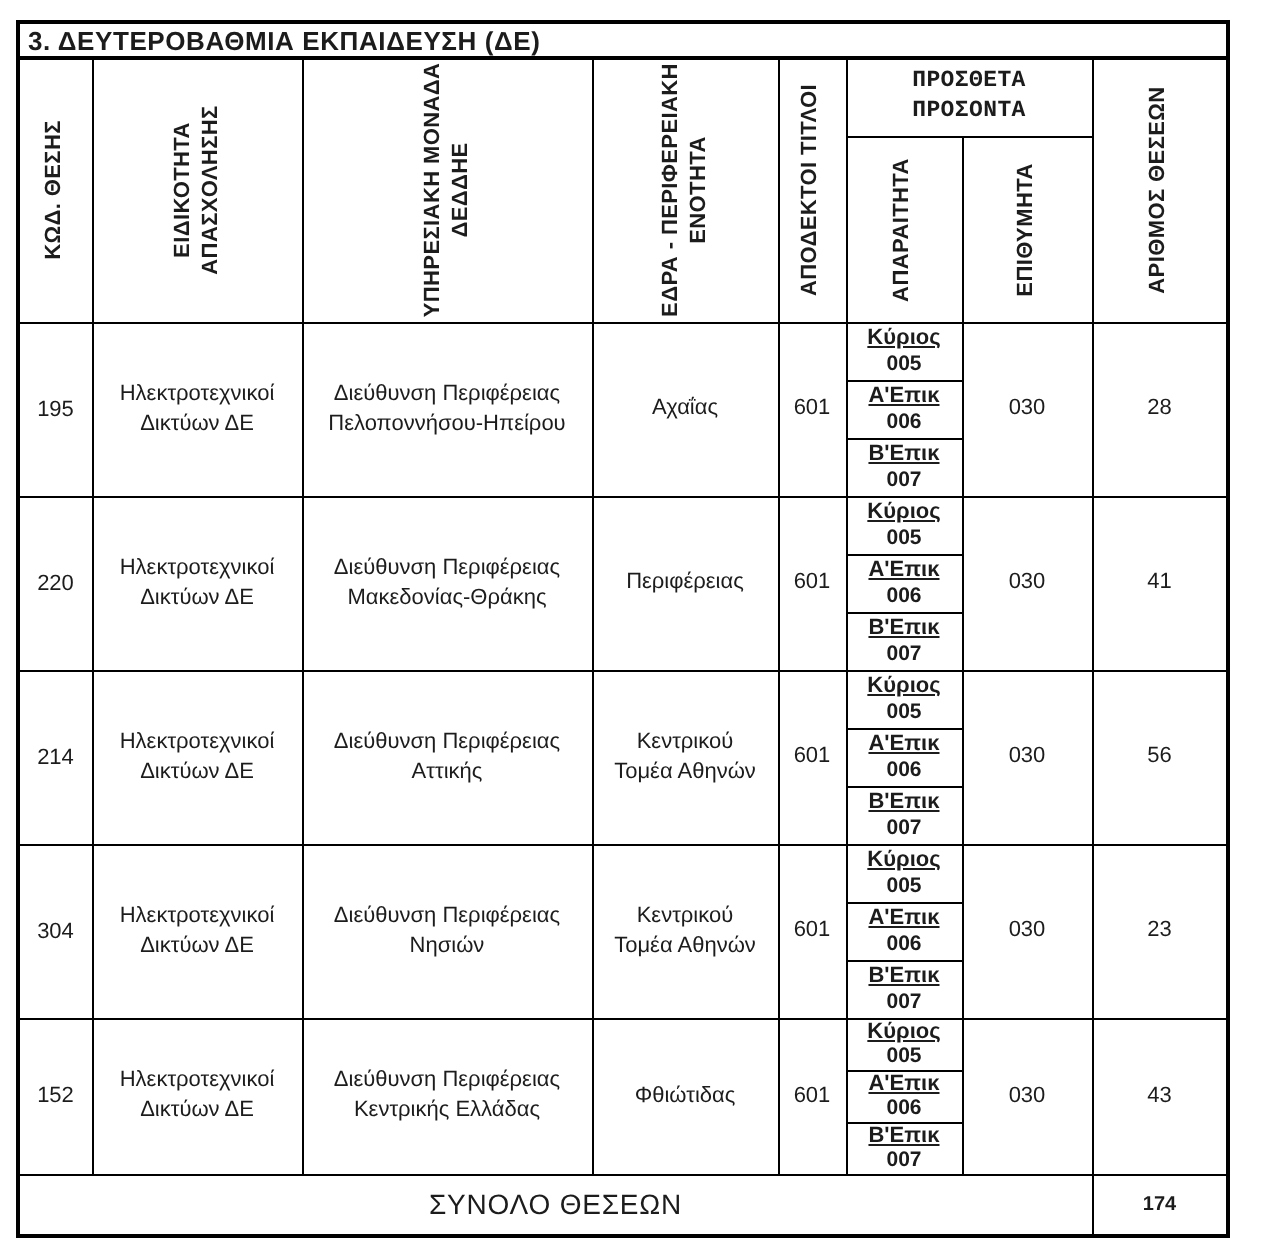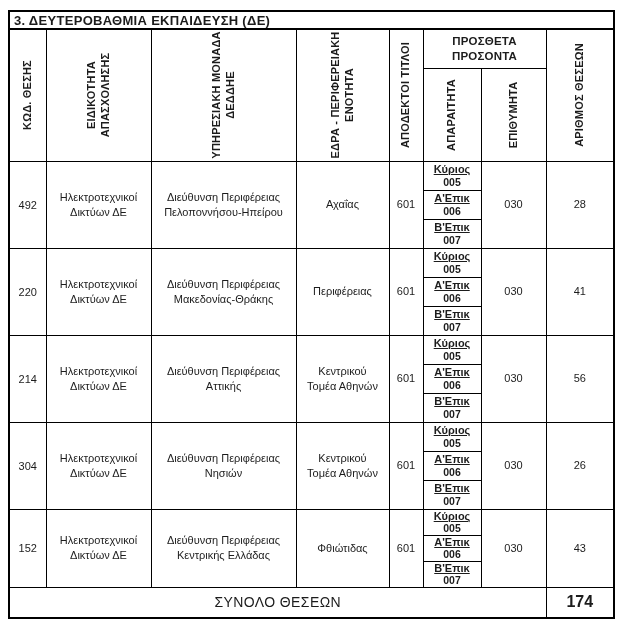--- a/index.html
+++ b/index.html
@@ -56,39 +56,40 @@
   }
 
   .hdr-top { height: 39px; }
   .hdr-sub { height: 93px; }
   .extra-hdr {
     font-weight: bold;
     font-size: 11.5px;
     white-space: pre-line;
     line-height: 1.3;
     letter-spacing: 0.2px;
+    font-family: Liberation Mono, monospace;
   }
 
   .cell { font-size: 11px; line-height: 1.35; white-space: pre-line; }
   .code-cell { font-size: 11px; }
 
   .req-cell { height: 28px; font-size: 10.5px; line-height: 1.15; }
   .short .req-cell { height: 25px; }
   .req-label {
     display: block;
     font-weight: bold;
     font-size: 11px;
     text-decoration: underline;
     text-underline-offset: 1px;
   }
   .req-code { display: block; font-size: 10.5px; font-weight: bold; }
 
   .footer-row td { height: 29px; }
   .footer-label { font-size: 14px; letter-spacing: 0.4px; }
-  .footer-total { font-size: 16px; font-weight: 600; }
+  .footer-total { font-size: 10px; font-weight: 600; }
 </style>
 </head>
 <body>
 
 <div class="doc">
   <div class="title-box">3. ΔΕΥΤΕΡΟΒΑΘΜΙΑ ΕΚΠΑΙΔΕΥΣΗ (ΔΕ)</div>
 
   <table>
     <colgroup>
       <col style="width:37px">
@@ -133,21 +134,21 @@
           </th>
         <th class="v">
             <span class="vt">ΕΠΙΘΥΜΗΤΑ</span>
           </th>
       </tr>
     </thead>
 
     <tbody>
 
       <tr>
-        <td rowspan="3" class="code-cell">492</td>
+        <td rowspan="3" class="code-cell">195</td>
         <td rowspan="3" class="cell">Ηλεκτροτεχνικοί
 Δικτύων ΔΕ</td>
         <td rowspan="3" class="cell">Διεύθυνση Περιφέρειας
 Πελοποννήσου-Ηπείρου</td>
         <td rowspan="3" class="cell">Αχαΐας</td>
         <td rowspan="3" class="cell">601</td>
         <td class="req-cell">
             <span class="req-label">Κύριος</span>
             <span class="req-code">005</span>
           </td>
@@ -231,21 +232,21 @@
         <td rowspan="3" class="cell">Διεύθυνση Περιφέρειας
 Νησιών</td>
         <td rowspan="3" class="cell">Κεντρικού
 Τομέα Αθηνών</td>
         <td rowspan="3" class="cell">601</td>
         <td class="req-cell">
             <span class="req-label">Κύριος</span>
             <span class="req-code">005</span>
           </td>
         <td rowspan="3" class="cell">030</td>
-        <td rowspan="3" class="cell">26</td>
+        <td rowspan="3" class="cell">23</td>
       </tr>
       <tr>
         <td class="req-cell">
             <span class="req-label">Α'Επικ</span>
             <span class="req-code">006</span>
           </td>
       </tr>
       <tr>
         <td class="req-cell">
             <span class="req-label">Β'Επικ</span>

